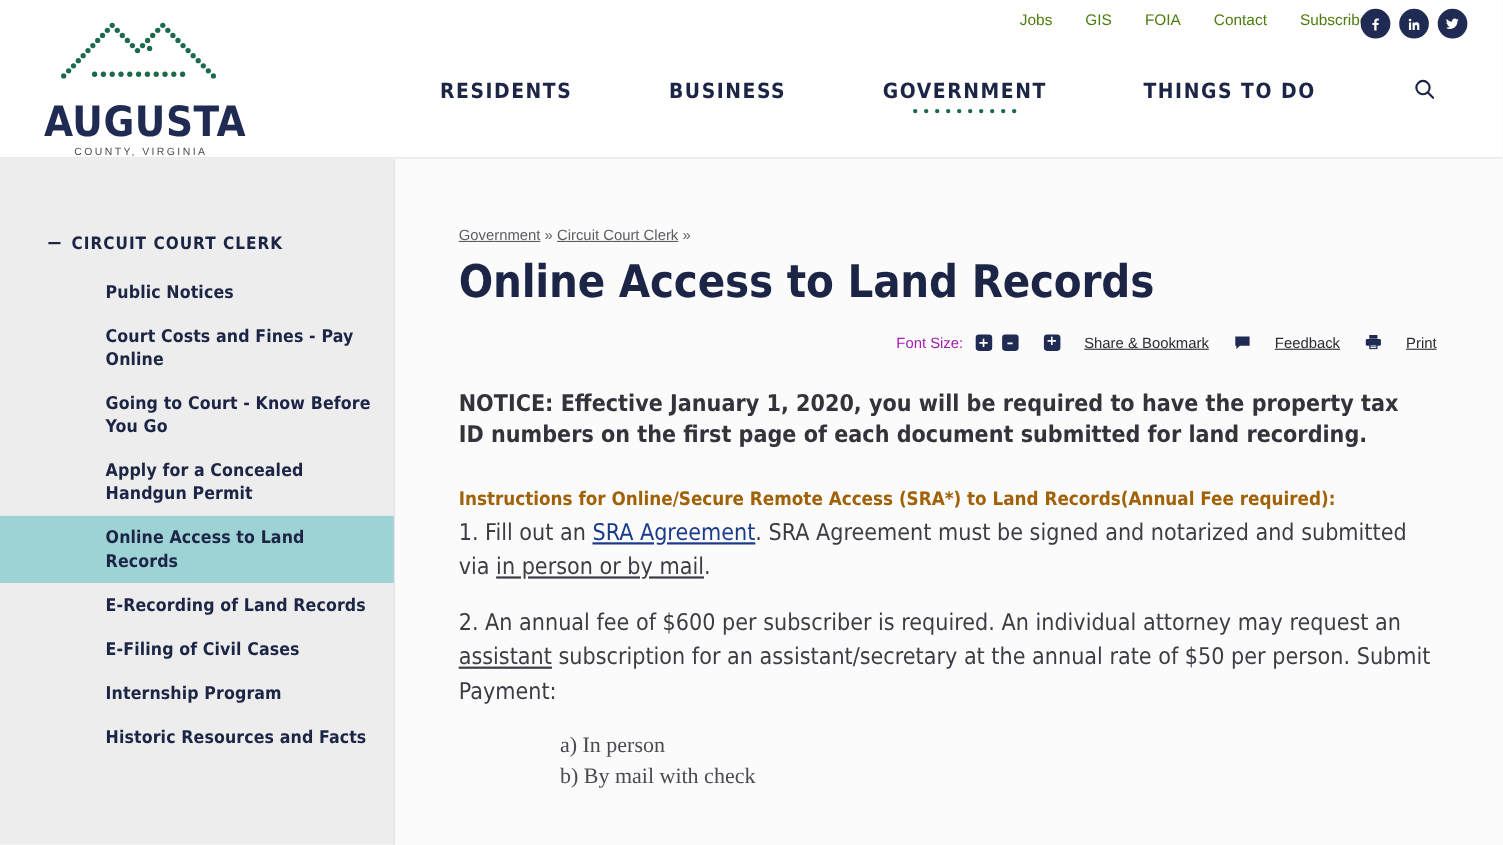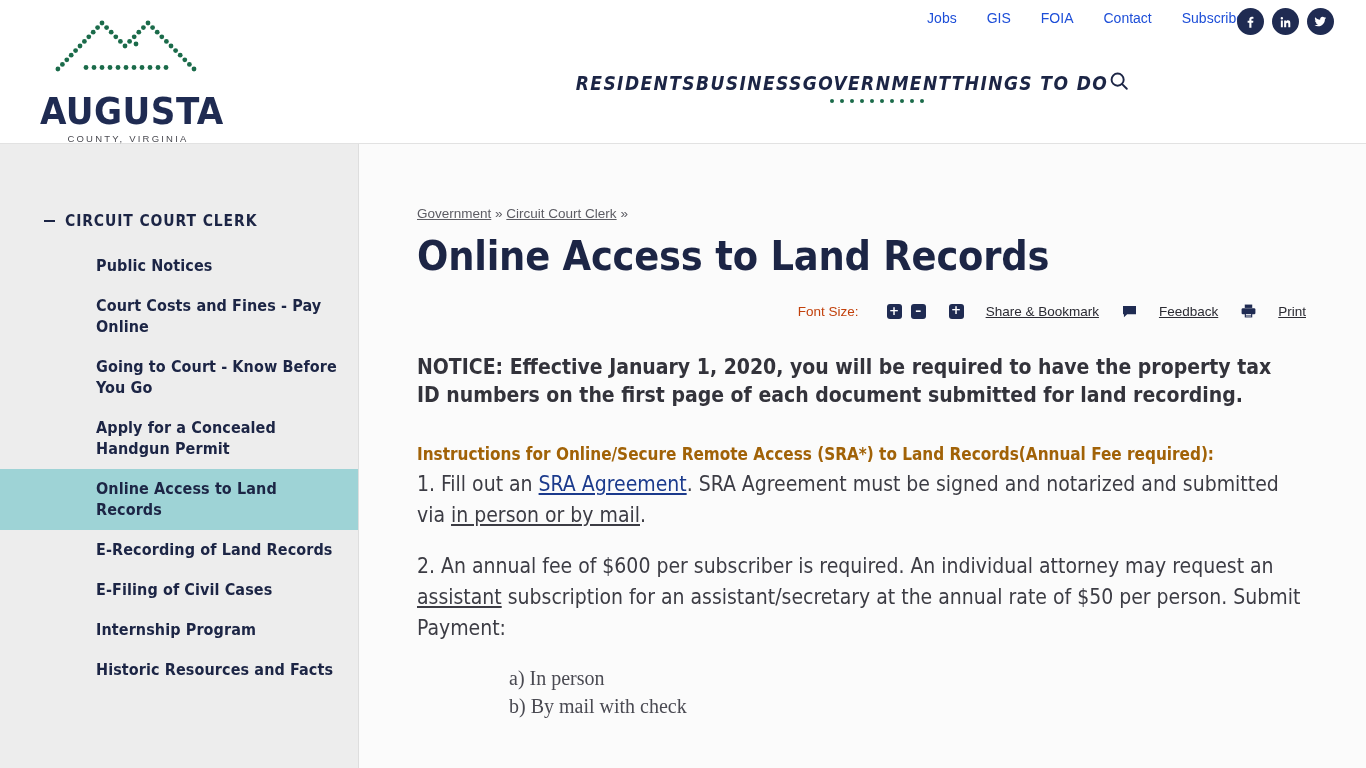--- a/index.html
+++ b/index.html
@@ -49,21 +49,21 @@
   
   .util-nav {
     position: absolute;
     right: 122px; top: 10px;
     display: flex;
     gap: 30px;
     align-items: center;
   }
   .util-link {
     font-size: 14px;
-    color: #1d4ed8;
+    color: #4d7c0f;
     text-decoration: none;
     cursor: pointer;
     white-space: nowrap;
   }
   .social {
     position: absolute;
     right: 32px; top: 8px;
     display: flex;
     gap: 8px;
   }
@@ -78,22 +78,21 @@
   }
   .social-btn svg { display: block; }
 
   
   .main-nav {
     position: absolute;
     left: 400px; right: 60px; top: 72px;
     height: 46px;
     display: flex;
     align-items: flex-start;
-    justify-content: center;
-    font-style: italic;
+    justify-content: space-between;
   }
   .nav-item {
     position: relative;
     font-family: "Liberation Sans Narrow", "DejaVu Sans Condensed", "Liberation Sans", sans-serif;
     font-weight: bold;
     font-size: 19px;
     letter-spacing: 1.4px;
     color: #1c2545;
     text-decoration: none;
     cursor: pointer;
@@ -200,21 +199,21 @@
   .toolbar {
     display: flex;
     align-items: center;
     justify-content: flex-end;
     gap: 9px;
     font-size: 13.5px;
     color: #2b2b33;
     margin-bottom: 32px;
     height: 20px;
   }
-  .toolbar-label { color: #c2410c; margin-right: 19px; text-align: right; }
+  .toolbar-label { color: #a21caf; margin-right: 2px; text-align: right; }
   .sq-btn {
     width: 15px; height: 15px;
     border-radius: 3px;
     background: #1f2b52;
     color: #fff;
     font-size: 12px;
     line-height: 13px;
     font-weight: bold;
     text-align: center;
     border: 0;

